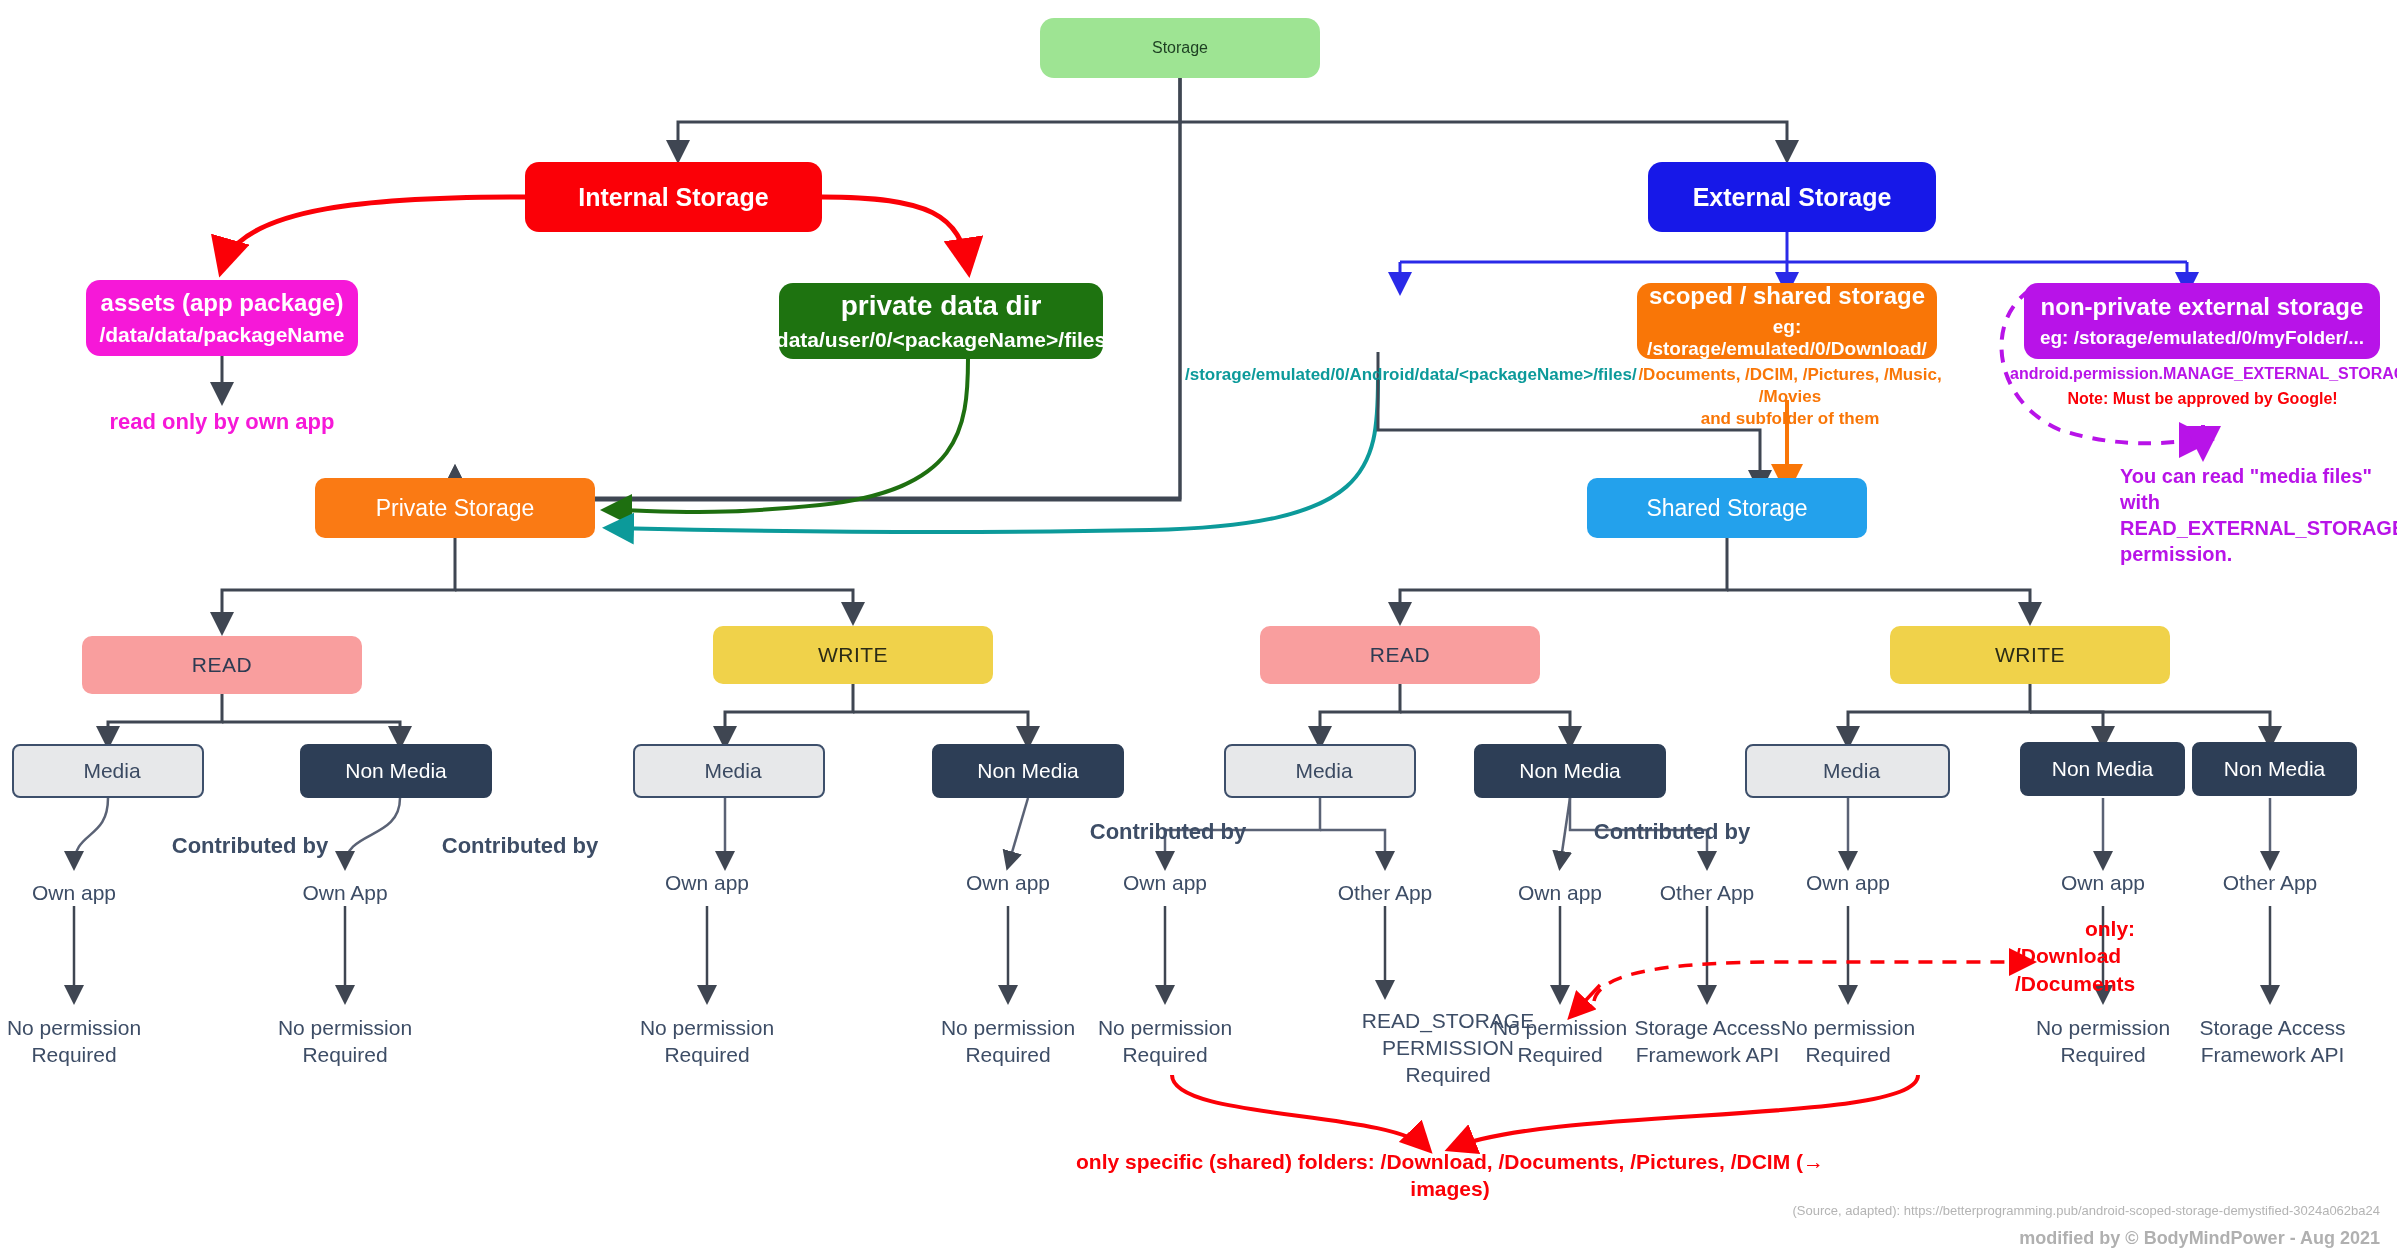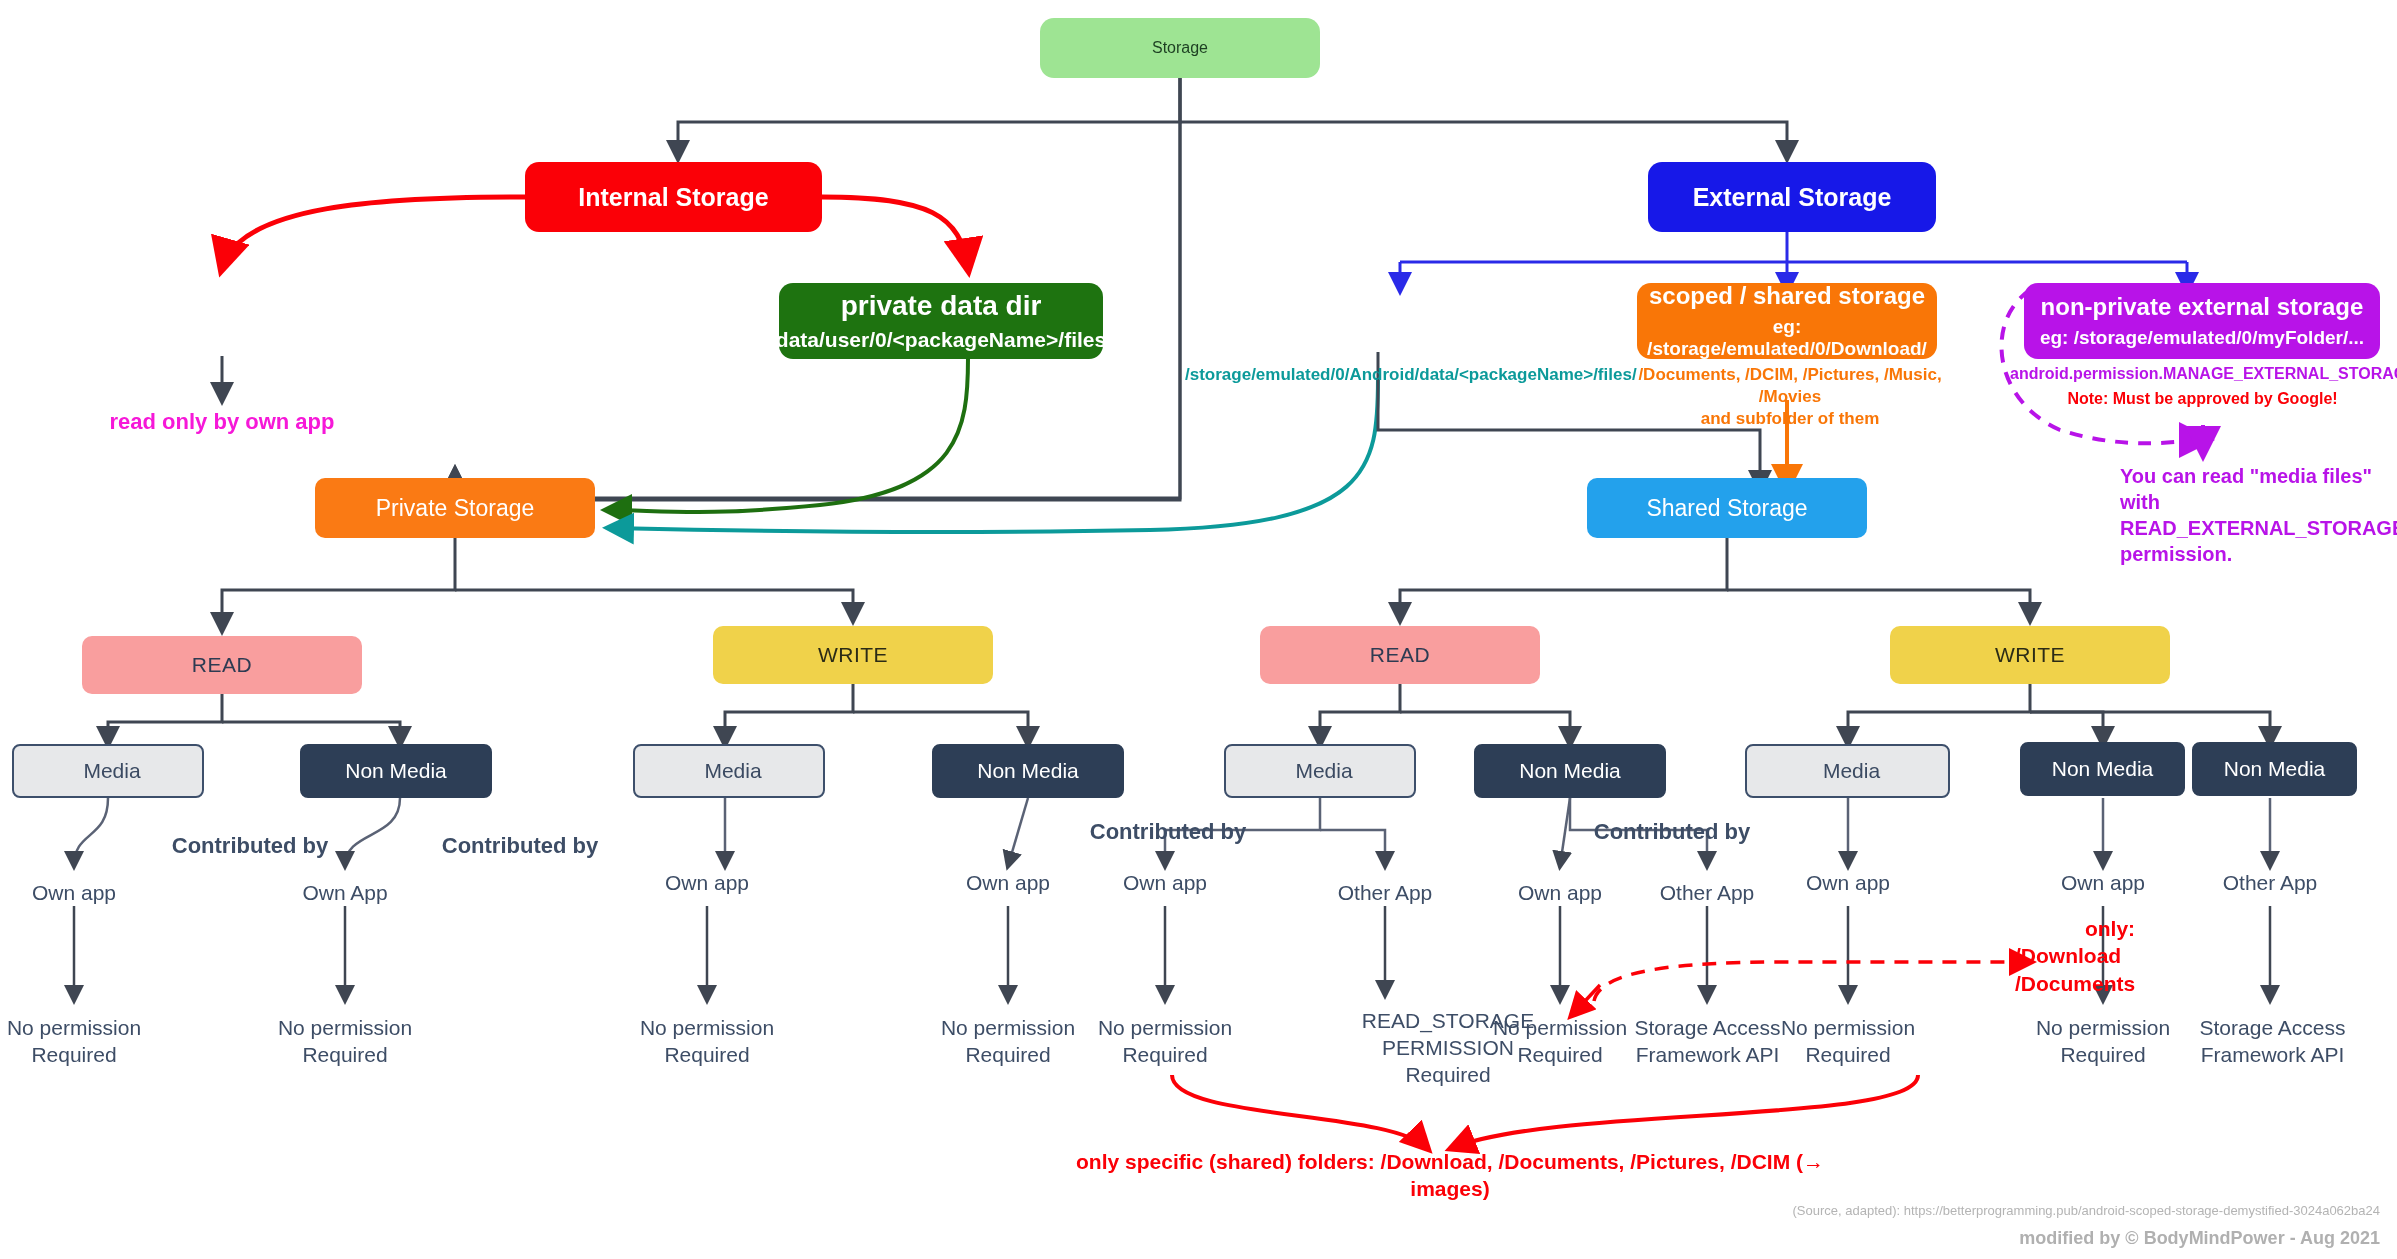--- a/index.html
+++ b/index.html
@@ -201,20 +201,24 @@
   </div>
 
   <div class="node r14 n-internal" style="left:525px;top:162px;width:297px;height:70px;">
     <span>Internal Storage</span>
   </div>
 
   <div class="node r14 n-external" style="left:1648px;top:162px;width:288px;height:70px;">
     <span>External Storage</span>
   </div>
 
+  <div class="node r14 n-assets" style="left:86px;top:280px;width:272px;height:76px;">
+    <span class="t1">assets (app package)</span>
+    <span class="t2">/data/data/packageName</span>
+  </div>
 
   <div class="node r14 n-private" style="left:779px;top:283px;width:324px;height:76px;">
     <span class="t1">private data dir</span>
     <span class="t2">/data/user/0/&lt;packageName&gt;/files/</span>
   </div>
 
   <div class="cap magenta" style="left:62px;top:408px;width:320px;">
     <span>read only by own app</span>
   </div>
 

